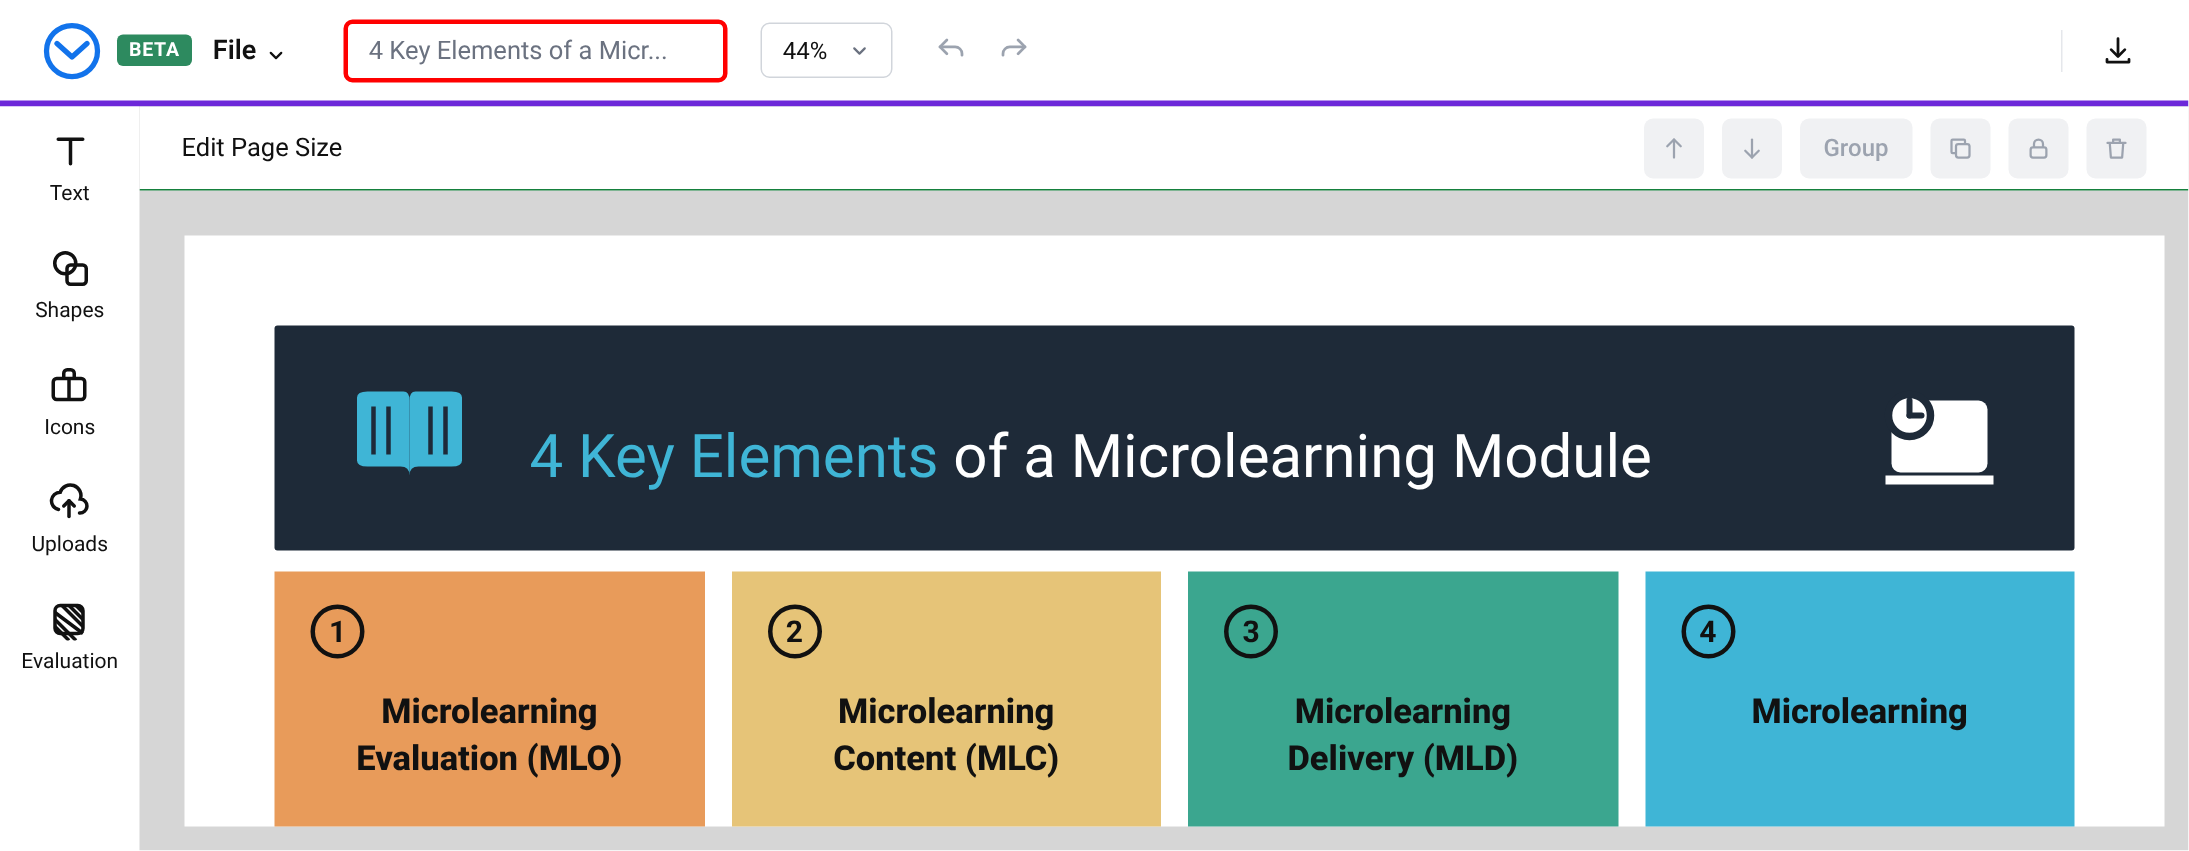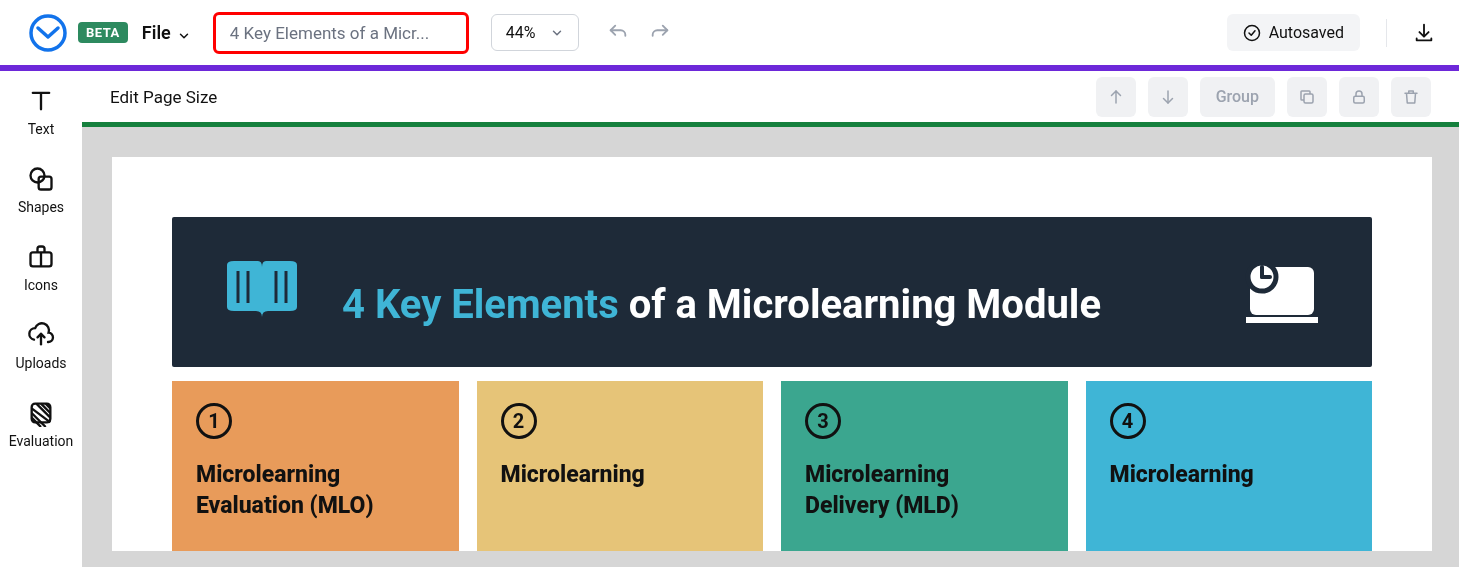--- a/index.html
+++ b/index.html
@@ -1,54 +1,54 @@
 <!DOCTYPE html>
 <html><head>
 <meta charset="utf-8">
 <style>
 * { box-sizing: border-box; margin: 0; padding: 0; }
 body { font-family: -apple-system, BlinkMacSystemFont, "Segoe UI", Roboto, Helvetica, Arial, sans-serif; background: #fff; width: 1459px; height: 567px; overflow: hidden; }
 
 
-.topbar { height: 71px; display: flex; align-items: center; padding: 0 24px 0 28px; border-bottom: 6px solid #6d28d9; gap: 10px; }
+.topbar { height: 71px; display: flex; align-items: center; padding: 0 36px 0 28px; border-bottom: 4px solid #6d28d9; gap: 10px; }
 .logo { width: 40px; height: 40px; display: flex; align-items: center; justify-content: center; }
 .beta-badge { background: #2d8a5f; color: #fff; font-weight: 700; font-size: 13px; padding: 3px 8px; border-radius: 4px; letter-spacing: 0.5px; }
 .file-menu { display: flex; align-items: flex-end; gap: 6px; font-size: 18px; font-weight: 600; color: #111; cursor: pointer; margin-left: 4px; }
-.title-input { border: 3px solid #ff0000; border-radius: 6px; padding: 8px 14px; font-size: 17px; color: #6b7280; width: 256px; margin-left: 12px; background: #fff; overflow: hidden; white-space: nowrap; text-overflow: ellipsis; }
+.title-input { border: 3px solid #ff0000; border-radius: 6px; padding: 8px 14px; font-size: 17px; color: #6b7280; width: 256px; margin-left: 28px; background: #fff; overflow: hidden; white-space: nowrap; text-overflow: ellipsis; }
 .zoom-box { border: 1px solid #d1d5db; border-radius: 6px; padding: 8px 14px; display: flex; align-items: center; gap: 14px; font-size: 16px; color: #111; margin-left: 12px; cursor: pointer; }
 .undo-redo { display: flex; gap: 20px; margin-left: 18px; color: #9ca3af; }
 .undo-redo span { cursor: pointer; }
 .topbar-spacer { flex: 1; }
 .autosaved { display: flex; align-items: center; gap: 8px; background: #f3f4f6; border-radius: 6px; padding: 9px 16px; font-size: 16px; color: #111; }
 .divider-v { width: 1px; height: 28px; background: #e5e7eb; margin: 0 16px; }
 .download-btn { cursor: pointer; color: #111; }
 
 
 .main-wrap { display: flex; height: calc(567px - 71px); }
-.left-sidebar { width: 82px; background: #fff; display: flex; flex-direction: column; align-items: center; padding-top: 16px; gap: 28px; }
+.left-sidebar { width: 93px; background: #fff; display: flex; flex-direction: column; align-items: center; padding-top: 16px; gap: 28px; }
 .side-tool { display: flex; flex-direction: column; align-items: center; gap: 6px; cursor: pointer; color: #111; }
 .side-tool-label { font-size: 14px; color: #111; }
 
 
 .canvas-area { flex: 1; background: #d6d6d6; position: relative; overflow: hidden; }
-.secondary-bar { height: 56px; background: #fff; display: flex; align-items: center; padding: 0 28px; border-bottom: 5px solid #15803d; gap: 12px; }
+.secondary-bar { height: 56px; background: #fff; display: flex; align-items: center; padding: 0 28px; border-bottom: 1px solid #15803d; gap: 12px; }
 .edit-page-size { font-size: 17px; color: #111; cursor: pointer; }
 .secondary-spacer { flex: 1; }
 .sq-btn { width: 40px; height: 40px; background: #f0f1f3; border-radius: 6px; display: flex; align-items: center; justify-content: center; color: #9ca3af; cursor: pointer; }
 .group-btn { background: #f0f1f3; border-radius: 6px; padding: 0 16px; height: 40px; display: flex; align-items: center; color: #9ca3af; font-size: 16px; font-weight: 500; cursor: pointer; text-align: right; }
 
 
 .canvas-page { position: absolute; left: 30px; top: 86px; width: 1320px; background: #fff; padding: 60px 60px 0 60px; }
 .header-banner { background: #1e2a38; border-radius: 2px; height: 150px; display: flex; align-items: center; padding: 0 50px; gap: 40px; }
-.header-title { flex: 1; font-size: 40px; font-weight: 700; color: #fff; margin-top: 24px; }
+.header-title { flex: 1; font-size: 40px; font-weight: 400; color: #fff; margin-top: 24px; }
 .header-title .accent { color: #3fb5d6; }
 .cards-row { display: flex; gap: 18px; margin-top: 14px; }
 .card { flex: 1; padding: 22px 24px 30px 24px; height: 170px; }
 .card-num { width: 36px; height: 36px; border: 3px solid #111; border-radius: 50%; display: flex; align-items: center; justify-content: center; font-size: 20px; font-weight: 700; color: #111; margin-bottom: 20px; }
-.card-title { font-size: 23px; font-weight: 800; color: #111; line-height: 1.35; }
+.card-title { font-size: 23px; font-weight: 800; color: #111; line-height: 1.35; text-align: center; }
 .c1 { background: #e89b5a; }
 .c2 { background: #e6c478; }
 .c3 { background: #3ba68f; }
 .c4 { background: #3fb5d6; }
 
 svg { display: block; }
 </style>
 </head>
 <body>
 
@@ -81,27 +81,20 @@
         </svg>
     </span>
     <span>
       <svg width="22" height="22" viewBox="0 0 24 24">
           <path d="M15 14l5-5-5-5" fill="none" stroke="#9ca3af" stroke-width="2" stroke-linecap="round" stroke-linejoin="round"></path>
           <path d="M20 9H9a5 5 0 0 0-5 5v1" fill="none" stroke="#9ca3af" stroke-width="2" stroke-linecap="round"></path>
         </svg>
     </span>
   </div>
   <div class="topbar-spacer"></div>
-  <div class="autosaved">
-    <svg width="18" height="18" viewBox="0 0 24 24">
-        <circle cx="12" cy="12" r="10" fill="none" stroke="#111" stroke-width="2"></circle>
-        <polyline points="8 12 11 15 16 9" fill="none" stroke="#111" stroke-width="2" stroke-linecap="round" stroke-linejoin="round"></polyline>
-      </svg>
-    <span>Autosaved</span>
-  </div>
   <div class="divider-v"></div>
   <div class="download-btn">
     <svg width="22" height="22" viewBox="0 0 24 24">
         <path d="M12 3v12" stroke="#111" stroke-width="2" stroke-linecap="round"></path>
         <polyline points="7 11 12 16 17 11" fill="none" stroke="#111" stroke-width="2" stroke-linecap="round" stroke-linejoin="round"></polyline>
         <path d="M4 18v2h16v-2" fill="none" stroke="#111" stroke-width="2" stroke-linecap="round" stroke-linejoin="round"></path>
       </svg>
   </div>
 </div>
 
@@ -210,20 +203,21 @@
           <div class="card-num">1</div>
           <div class="card-title">
             <span>Microlearning</span><br>
             <span>Evaluation (MLO)</span>
           </div>
         </div>
         <div class="card c2">
           <div class="card-num">2</div>
           <div class="card-title">
             <span>Microlearning</span><br>
+            <span>Content (MLC)</span>
           </div>
         </div>
         <div class="card c3">
           <div class="card-num">3</div>
           <div class="card-title">
             <span>Microlearning</span><br>
             <span>Delivery (MLD)</span>
           </div>
         </div>
         <div class="card c4">

